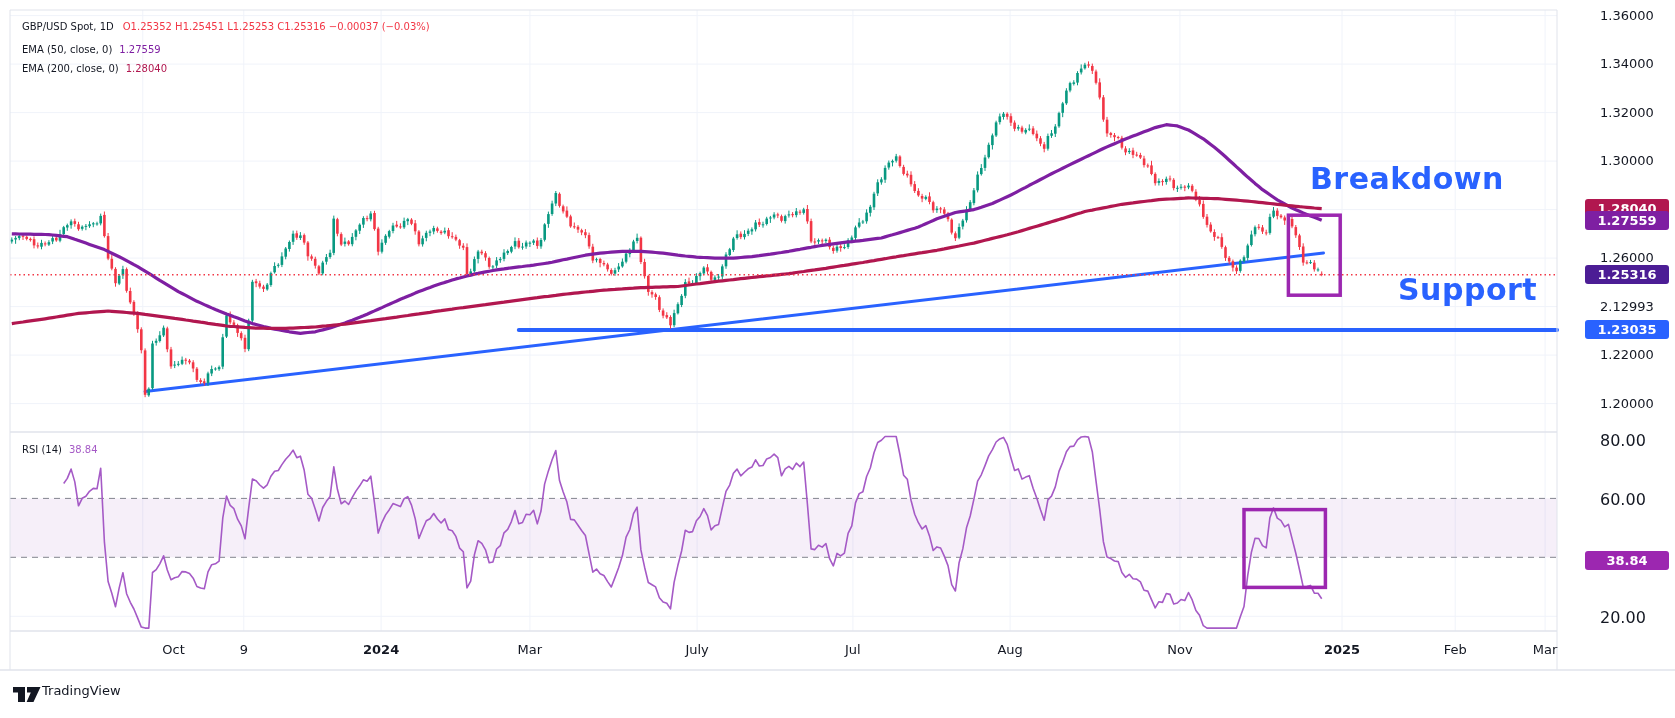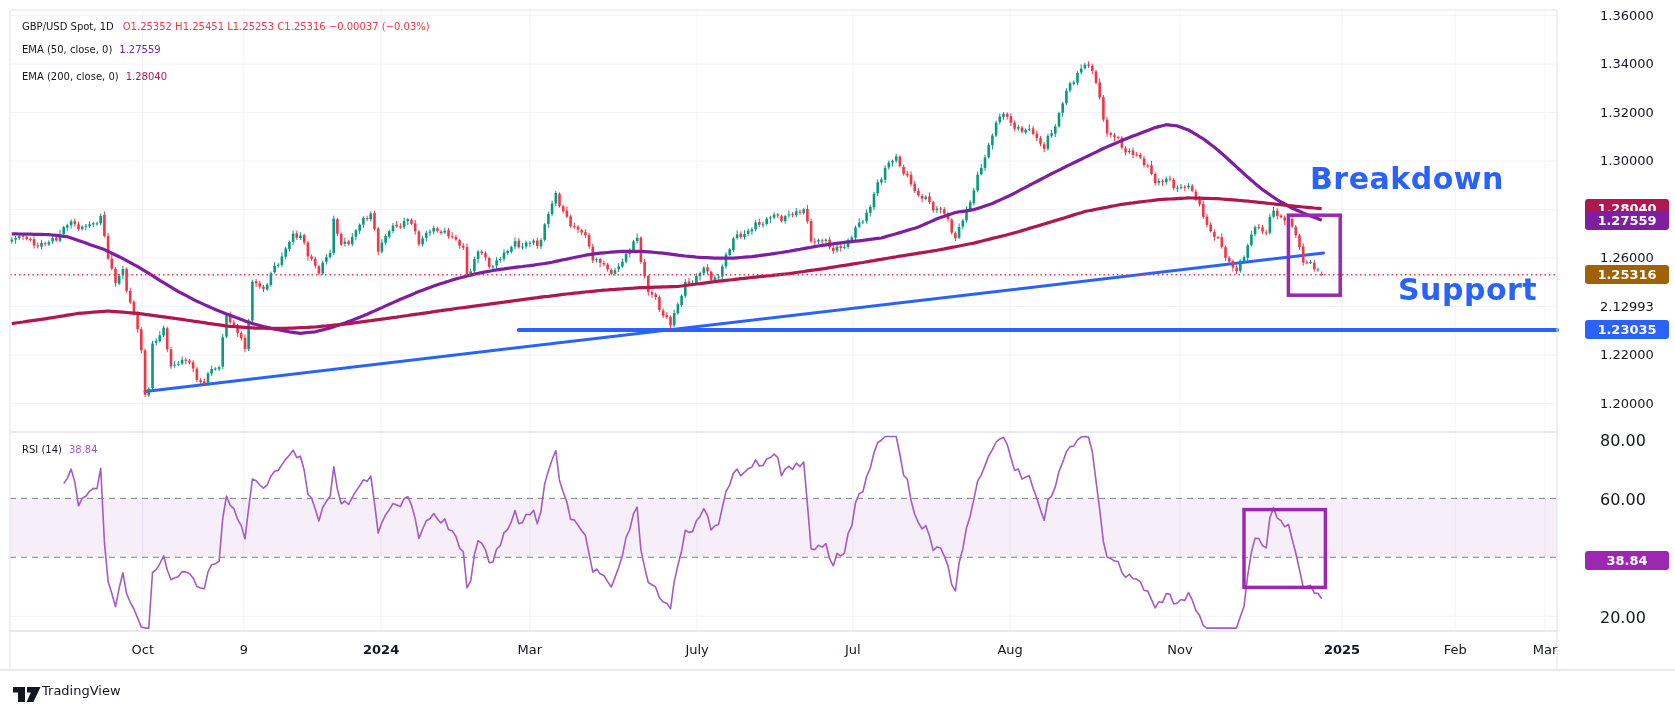--- a/index.html
+++ b/index.html
@@ -428,21 +428,21 @@
       <line x1="10.0" y1="631.0" x2="1557.0" y2="631.0" stroke="#e0e3eb" stroke-width="1.4"></line>
       <line x1="0.0" y1="670.0" x2="1675.0" y2="670.0" stroke="#e0e3eb" stroke-width="1.4"></line>
     </svg>
 
   <div class="abs legend-row" style="top:21px">
     <span>GBP/USD Spot, 1D</span><span class="ohlc">O1.25352  H1.25451  L1.25253  C1.25316  −0.00037 (−0.03%)</span>
   </div>
   <div class="abs legend-row" style="top:44px">
     <span>EMA (50, close, 0)</span><span class="legend-val" style="color:#7e1fa2">1.27559</span>
   </div>
-  <div class="abs legend-row" style="top:71px">
+  <div class="abs legend-row" style="top:63px">
     <span>EMA (200, close, 0)</span><span class="legend-val" style="color:#b1174f">1.28040</span>
   </div>
 
   <div class="abs legend-row" style="top:444px">
     <span>RSI (14)</span><span class="legend-val" style="color:#a55ac6">38.84</span>
   </div>
 
   <div id="support-text" class="abs annotation">Support</div>
   <div id="breakdown-text" class="abs annotation">Breakdown</div>
 
@@ -450,31 +450,31 @@
       <div class="abs axis-label" style="top: 7.57776px;">1.36000</div>
       <div class="abs axis-label" style="top: 56.0801px;">1.34000</div>
       <div class="abs axis-label" style="top: 104.582px;">1.32000</div>
       <div class="abs axis-label" style="top: 153.085px;">1.30000</div>
       <div class="abs axis-label" style="top: 250.089px;">1.26000</div>
       <div class="abs axis-label" style="top: 298.592px;">2.12993</div>
       <div class="abs axis-label" style="top: 347.094px;">1.22000</div>
       <div class="abs axis-label" style="top: 395.596px;">1.20000</div>
       <div class="abs badge" style="top: 199.117px; background: rgb(177, 23, 79);">1.28040</div>
       <div class="abs badge" style="top: 210.782px; background: rgb(126, 31, 162);">1.27559</div>
-      <div class="abs badge" style="top: 265.177px; background: #a16207;">1.25316</div>
+      <div class="abs badge" style="top: 265.177px; background: #4c1d95;">1.25316</div>
       <div class="abs badge" style="top: 320.494px; background: rgb(41, 98, 255);">1.23035</div>
     </div>
   <div id="rsi-axis">
       <div class="abs rsi-axis-label" style="top: 431.482px;">80.00</div>
       <div class="abs rsi-axis-label" style="top: 490.411px;">60.00</div>
       <div class="abs rsi-axis-label" style="top: 608.268px;">20.00</div>
       <div class="abs badge" style="top: 551.257px; background: rgb(156, 39, 176);">38.84</div>
     </div>
   <div id="time-axis">
-      <div class="abs time-label" style="left: 100.83px;">Oct</div>
+      <div class="abs time-label" style="left: 100.83px; text-align: right;">Oct</div>
       <div class="abs time-label" style="left: 201.84px;">9</div>
       <div class="abs time-label bold" style="left: 339.11px;">2024</div>
       <div class="abs time-label" style="left: 487.85px;">Mar</div>
       <div class="abs time-label" style="left: 655.09px;">July</div>
       <div class="abs time-label" style="left: 810.86px;">Jul</div>
       <div class="abs time-label" style="left: 968.11px;">Aug</div>
       <div class="abs time-label" style="left: 1137.94px;">Nov</div>
       <div class="abs time-label bold" style="left: 1300px;">2025</div>
       <div class="abs time-label" style="left: 1413.22px;">Feb</div>
       <div class="abs time-label" style="left: 1503.13px;">Mar</div>

